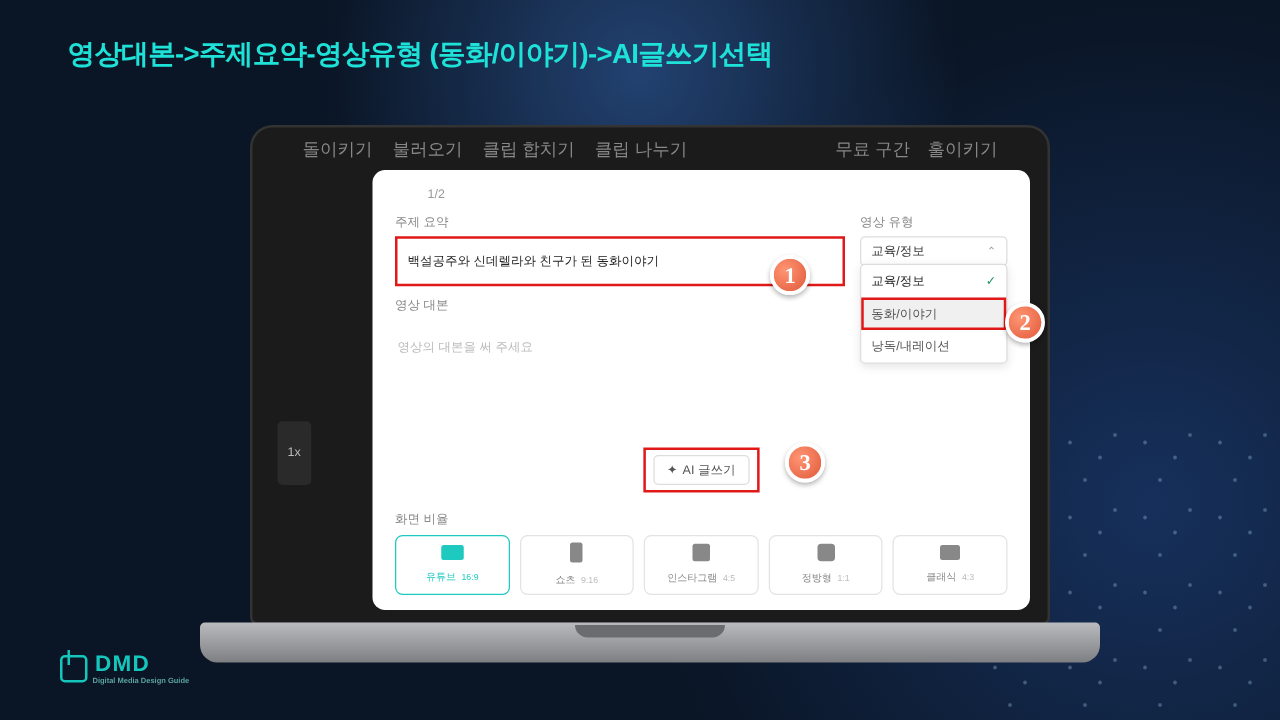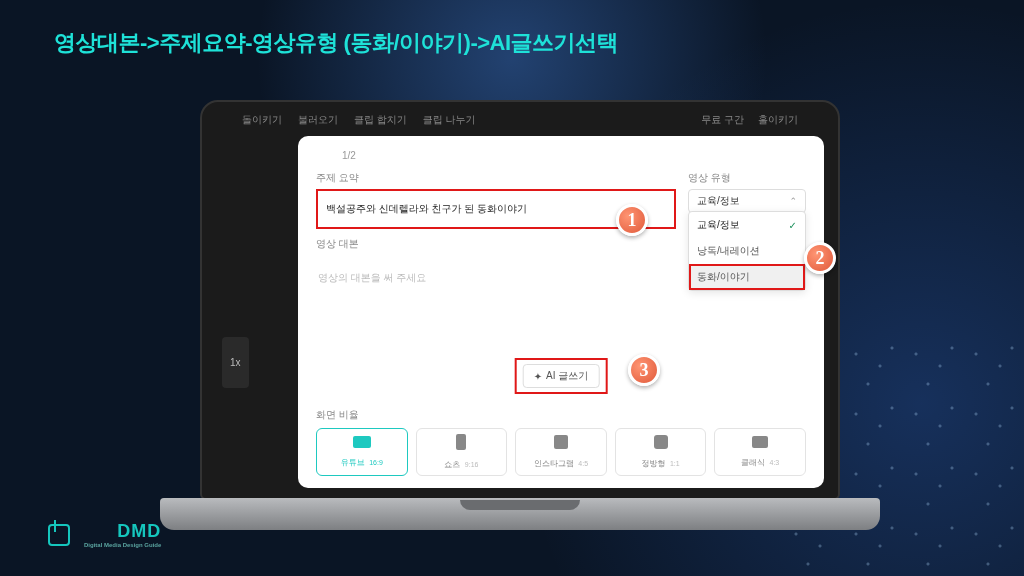--- a/index.html
+++ b/index.html
@@ -66,21 +66,21 @@
     }
     .app-toolbar {
       position: absolute;
       top: 6px; left: 0; right: 0;
       height: 24px;
       display: flex;
       gap: 18px;
       padding: 0 40px;
       align-items: center;
       color: #888;
-      font-size: 10px;
+      font-size: 14px;
       justify-content: space-between;
     }
     .app-toolbar .left { display:flex; gap:16px; }
     .app-toolbar .right { display:flex; gap:14px; }
     .speed-badge {
       position: absolute;
       left: 20px; top: 235px;
       background: #2a2a2a;
       color: #bbb;
       font-size: 10px;
@@ -214,21 +214,21 @@
     .badge1 { top: 68px; left: 318px; }
     .badge2 { top: 106px; right: -12px; }
     .badge3 { top: 218px; left: 330px; }
     .logo {
       position:absolute;
       left:48px; bottom:28px;
       color:#15c6bd;
       font-size:18px;
       font-weight:700;
       letter-spacing:1px;
-      display:flex; align-items:center; gap:12px;text-align:right;
+      display:flex; align-items:center; gap:2px;
     }
     .logo-sub {
       font-size:6px; color:#5aa39f; letter-spacing:0; margin-left:-2px;
     }
     .logo-mark {
       width:22px; height:22px;
       border:2px solid #15c6bd;
       border-radius:4px;
       position:relative;
       margin-right:4px;
@@ -275,25 +275,25 @@
           <span class="field-label">영상 유형</span>
           <div class="type-select">
             <span>교육/정보</span>
             <span class="chev">⌃</span>
           </div>
           <div class="dropdown">
             <div class="dropdown-item selected">
               <span>교육/정보</span>
               <span class="check">✓</span>
             </div>
+            <div class="dropdown-item highlight">
+              <span>동화/이야기</span>
+            </div>
             <div class="dropdown-item">
               <span>낭독/내레이션</span>
-            </div>
-            <div class="dropdown-item highlight">
-              <span>동화/이야기</span>
             </div>
           </div>
         </div>
       </div>
 
       <span class="field-label" style="margin-top:8px;">영상 대본</span>
       <div class="script-area">
         <div class="script-placeholder">영상의 대본을 써 주세요</div>
         <div class="ai-write-wrap">
           <div class="ai-write-btn">

